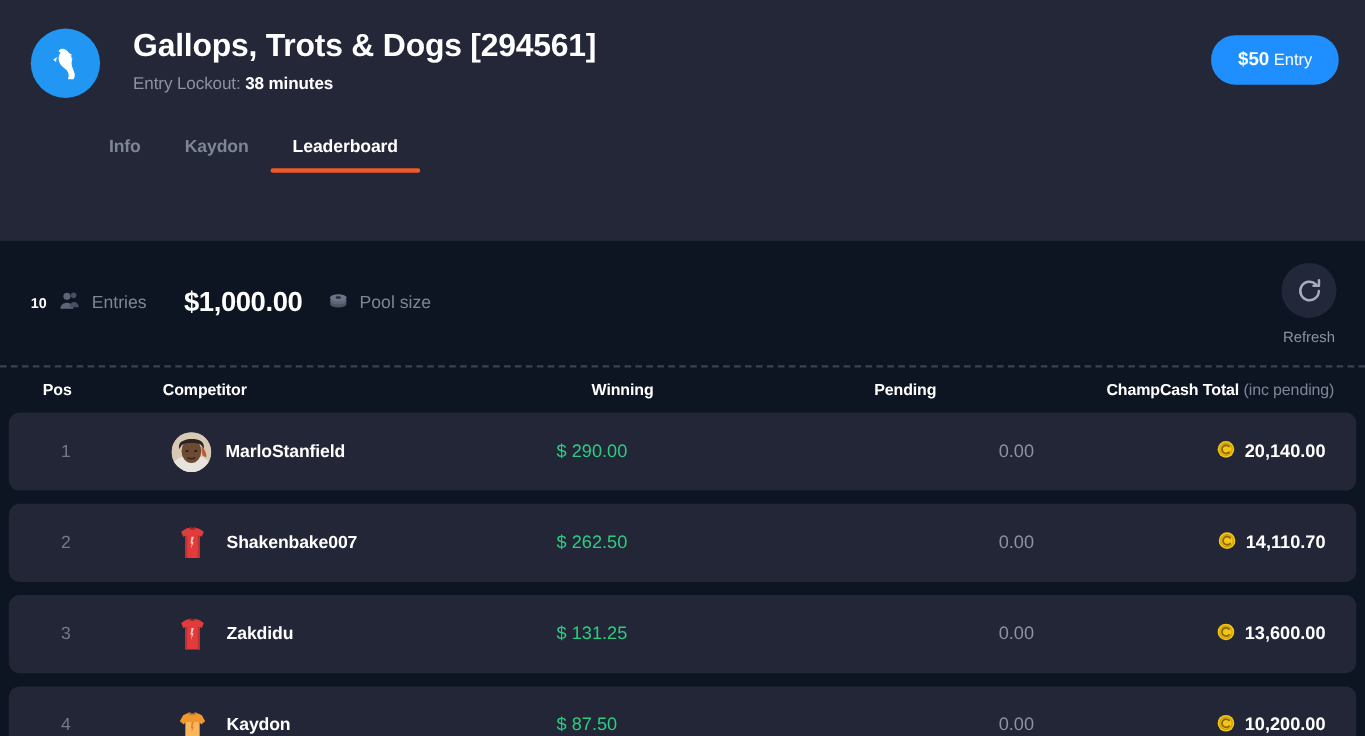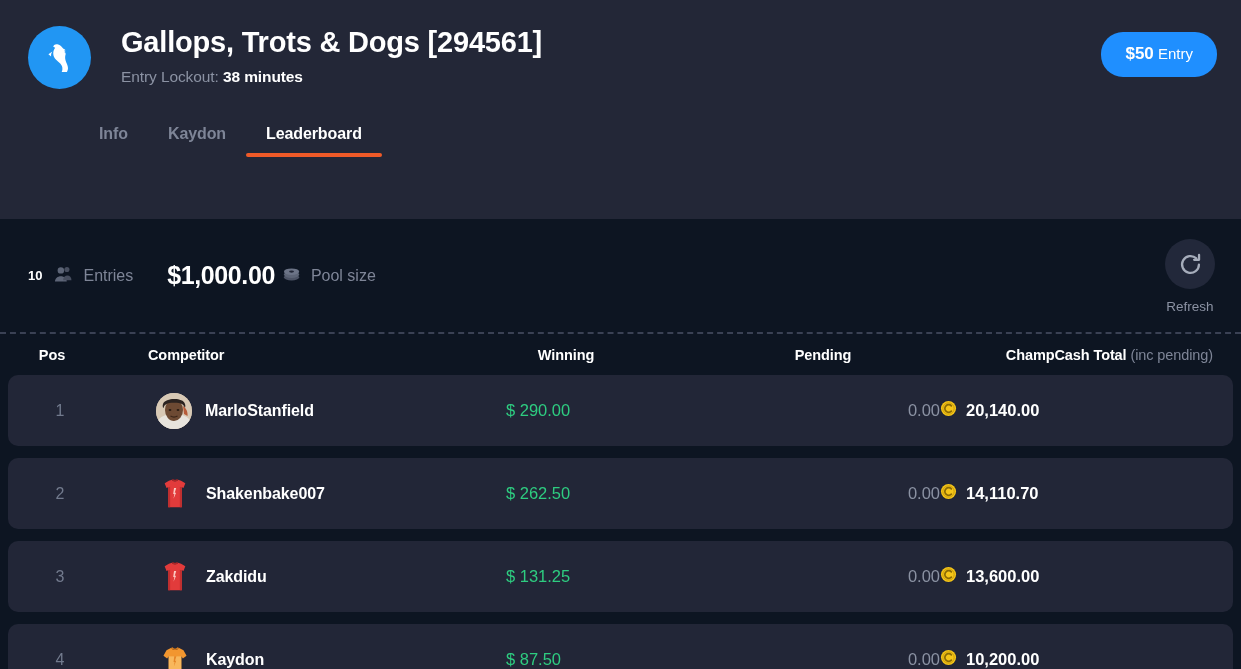--- a/index.html
+++ b/index.html
@@ -98,21 +98,21 @@
   }
   .summary-left { display: flex; align-items: center; gap: 0; }
   .entries-count {
     font-size: 13px; font-weight: bold; color: #ffffff;
     margin-right: 12px;
   }
   .ico-users { margin-right: 10px; display:block; }
   .entries-label { font-size: 16px; color: #7e8597; margin-right: 34px; }
   .pool-amount {
     font-size: 25px; font-weight: bold; color: #ffffff;
-    margin-right: 8px; letter-spacing: -0.4px;
+    margin-right: 24px; letter-spacing: -0.4px;
   }
   .ico-pool { margin-right: 9px; display:block; }
   .pool-label { font-size: 16px; color: #7e8597; }
 
   .refresh-wrap {
     position: absolute;
     right: 26px; top: 20px;
     text-align: center;
     cursor: pointer;
   }
@@ -183,21 +183,21 @@
     position: relative;
   }
   .silk { width: 30px; height: 34px; flex: 0 0 30px; margin-right: 16px; margin-left: 4px;}
   .comp-name {
     font-size: 16px; font-weight: bold; color: #ffffff;
     letter-spacing: -0.1px;
   }
   .win-val { font-size: 16.5px; color: #2ecc80; }
   .pend-val { font-size: 16.5px; color: #8b92a3; }
   .cash-cell {
-    display: flex; align-items: center; 
+    display: flex; align-items: center; justify-content: flex-end;
     gap: 9px;
   }
   .cash-val { font-size: 16.5px; font-weight: bold; color: #ffffff; }
 
   
   .row .c-win { padding-left: 36px; }
 </style>
 </head>
 <body>
 

